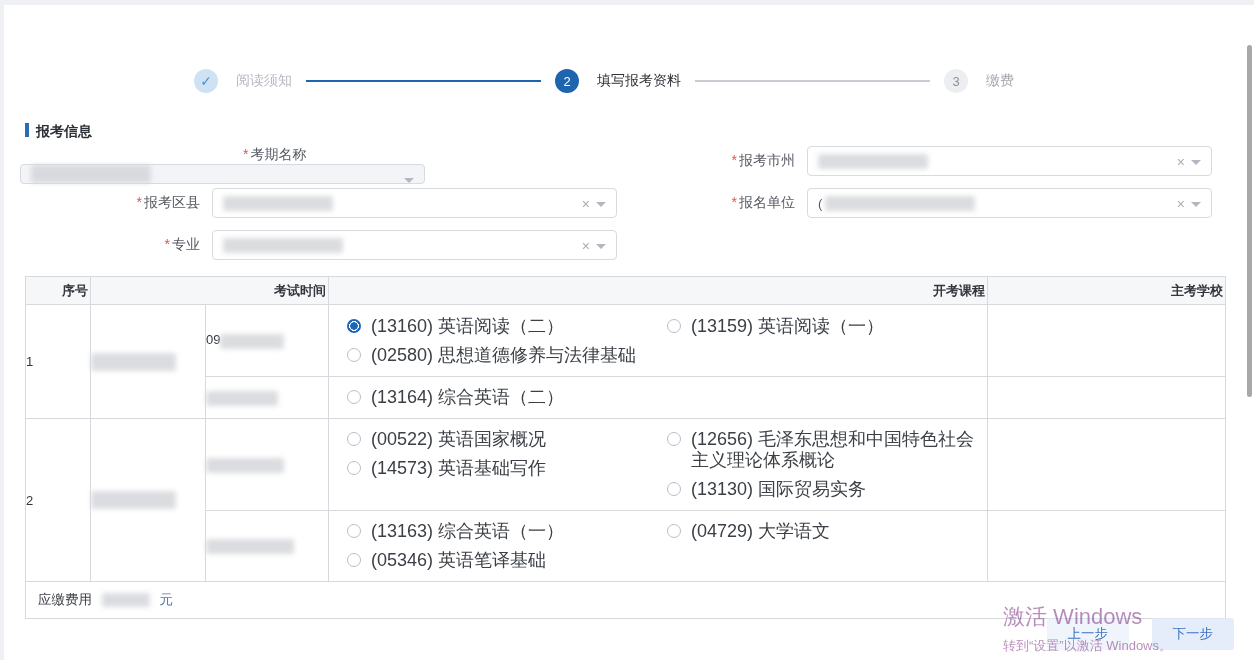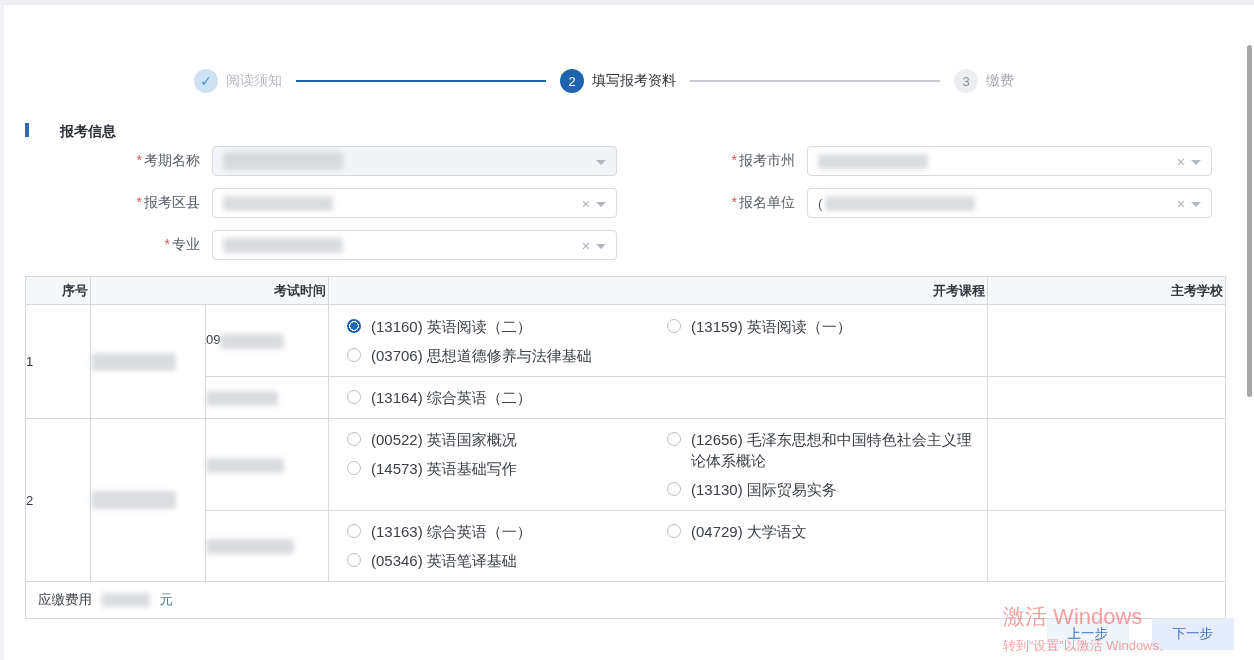--- a/index.html
+++ b/index.html
@@ -15,30 +15,30 @@
 
   
   #stepper { position:absolute; left:190px; right:240px; top:62px; height:28px;
     display:flex; align-items:center; }
   .step { display:flex; align-items:center; flex:none; }
   .step-icon { width:24px; height:24px; border-radius:50%; display:flex; align-items:center;
     justify-content:center; font-size:13px; flex:none; }
   .step-icon.done { background:#cfe2f4; color:#4d8ece; font-size:14px; }
   .step-icon.active { background:#1e64ae; color:#fff; }
   .step-icon.pending { background:#eceef1; color:#8d9095; }
-  .step-label { margin-left:8px; font-size:14px; }
+  .step-label { margin-left:18px; font-size:14px; }
   .step-label.done { color:#b6bac0; }
   .step-label.active { color:#303338; }
   .step-label.pending { color:#a6a9af; }
   .connector { flex:1; height:2px; margin:0 14px; }
   .connector.done { background:#1e64ae; }
   .connector.pending { background:#c9ccd2; }
 
   
-  #sec-title { position:absolute; left:21px; top:118px; display:flex; align-items:flex-start;gap:24px; }
+  #sec-title { position:absolute; left:21px; top:118px; display:flex; align-items:flex-start; }
   #sec-title .bar { width:4px; height:14px; background:#2a6cb5; margin-right:7px; }
   #sec-title .txt { font-size:14px; font-weight:bold; color:#2b2f36; }
   .frow { position:absolute; display:flex; align-items:center; height:30px; }
   .flabel { font-size:14px; color:#565b63; text-align:right; margin-right:12px; }
   .flabel .req { color:#e05252; margin-right:2px; }
   .sel { position:relative; width:405px; height:30px; border:1px solid #d7dade; border-radius:4px;
     background:#fff; display:flex; align-items:center; padding:0 46px 0 10px; cursor:pointer; }
   .sel.disabled { background:#f2f4f7; }
   .clear-x { position:absolute; right:26px; top:7px; color:#a9adb5; font-size:14px; line-height:16px; }
   .caret { position:absolute; right:10px; top:13px; width:0; height:0;
@@ -49,36 +49,36 @@
 
   
   #tbl-wrap { position:absolute; left:21px; top:271px; width:1200px; }
   table { border-collapse:collapse; table-layout:fixed; width:1200px; background:#fff; }
   th, td { border:1px solid #d6d9de; font-size:13px; color:#33373d; }
   th { background:#f6f7f9; height:28px; font-weight:bold; text-align:right; padding:2px; }
   td.seq, td.date, td.time { text-align:left; vertical-align:middle; }
   td.courses { vertical-align:middle; padding:6px 8px 6px 16px; }
   .course-grid { display:grid; grid-template-columns:320px 1fr; align-items:start; }
   .course-col { display:flex; flex-direction:column; }
-  .course-item { display:flex; align-items:flex-start; margin:4px 0; font-size:15px;
+  .course-item { display:flex; align-items:flex-start; margin:4px 0; font-size:18px;
     color:#3c4046; line-height:21px; cursor:pointer; }
   .radio { width:14px; height:14px; border-radius:50%; margin:3px 10px 0 2px; flex:none; }
   .radio.off { border:1px solid #b9bec7; background:#fff; }
   .radio.on { background:radial-gradient(circle,#1d66b5 0px,#1d66b5 3.5px,#fff 4px,#fff 4.8px,#1d66b5 5px,#1d66b5 7px); }
   tr.fee-row td { padding:9px 12px; font-size:13.5px; color:#3f434a; text-align:left; }
   #fee-unit { color:#4e7ca6; }
 
   
   #footer { position:absolute; right:20px; bottom:10px; z-index:5;margin-top:16px; }
   .btn { display:inline-block; padding:7px 21px; font-size:13.5px; border-radius:3px;
     color:#3d71c2; background:rgba(223,234,248,.85); border:none; cursor:pointer; }
   .btn.prev { background:rgba(228,237,249,.55); margin-right:18px; }
 
   
-  #wm { position:absolute; left:999px; top:597px; color:#ef4444; opacity:.5;
+  #wm { position:absolute; left:999px; top:597px; color:#701a75; opacity:.5;
     z-index:6; pointer-events:none; }
   #wm .l1 { font-size:22px; }
   #wm .l2 { font-size:13px; margin-top:5px; }
 
   
   #sb-thumb { position:absolute; right:2px; top:40px; width:5px; height:352px;
     background:#a8a8a8; border-radius:3px; }
 </style>
 </head>
 <body>
@@ -101,21 +101,21 @@
       <div class="step-icon pending">3</div>
       <div class="step-label pending">缴费</div>
     </div>
   </div>
 
   <div id="sec-title">
     <div class="bar"></div>
     <div class="txt">报考信息</div>
   </div>
 
-  <div class="frow" style="left:16px; top:141px;">
+  <div class="frow" style="left:16px; top:141px;flex-direction:column;">
     <div class="flabel" style="width:180px;"><span class="req">*</span><span>考期名称</span></div>
     <div class="sel disabled">
       <span class="blob" style="width:120px;height:18px;"></span>
       <span class="caret"></span>
     </div>
   </div>
   <div class="frow" style="left:16px; top:183px;">
     <div class="flabel" style="width:180px;"><span class="req">*</span><span>报考区县</span></div>
     <div class="sel">
       <span class="blob" style="width:110px;"></span>
@@ -174,21 +174,21 @@
             <td class="time"><span>09</span><span class="blob" style="width: 64px;"></span></td>
             <td class="courses">
               <div class="course-grid">
                 <div class="course-col">
                   <div class="course-item">
                     <span class="radio on"></span>
                     <span>(13160) 英语阅读（二）</span>
                   </div>
                   <div class="course-item">
                     <span class="radio off"></span>
-                    <span>(03706) 思想道德修养与法律基础</span>
+                    <span>(02580) 思想道德修养与法律基础</span>
                   </div>
                 </div>
                 <div class="course-col">
                   <div class="course-item">
                     <span class="radio off"></span>
                     <span>(13159) 英语阅读（一）</span>
                   </div>
                 </div>
               </div>
             </td>

